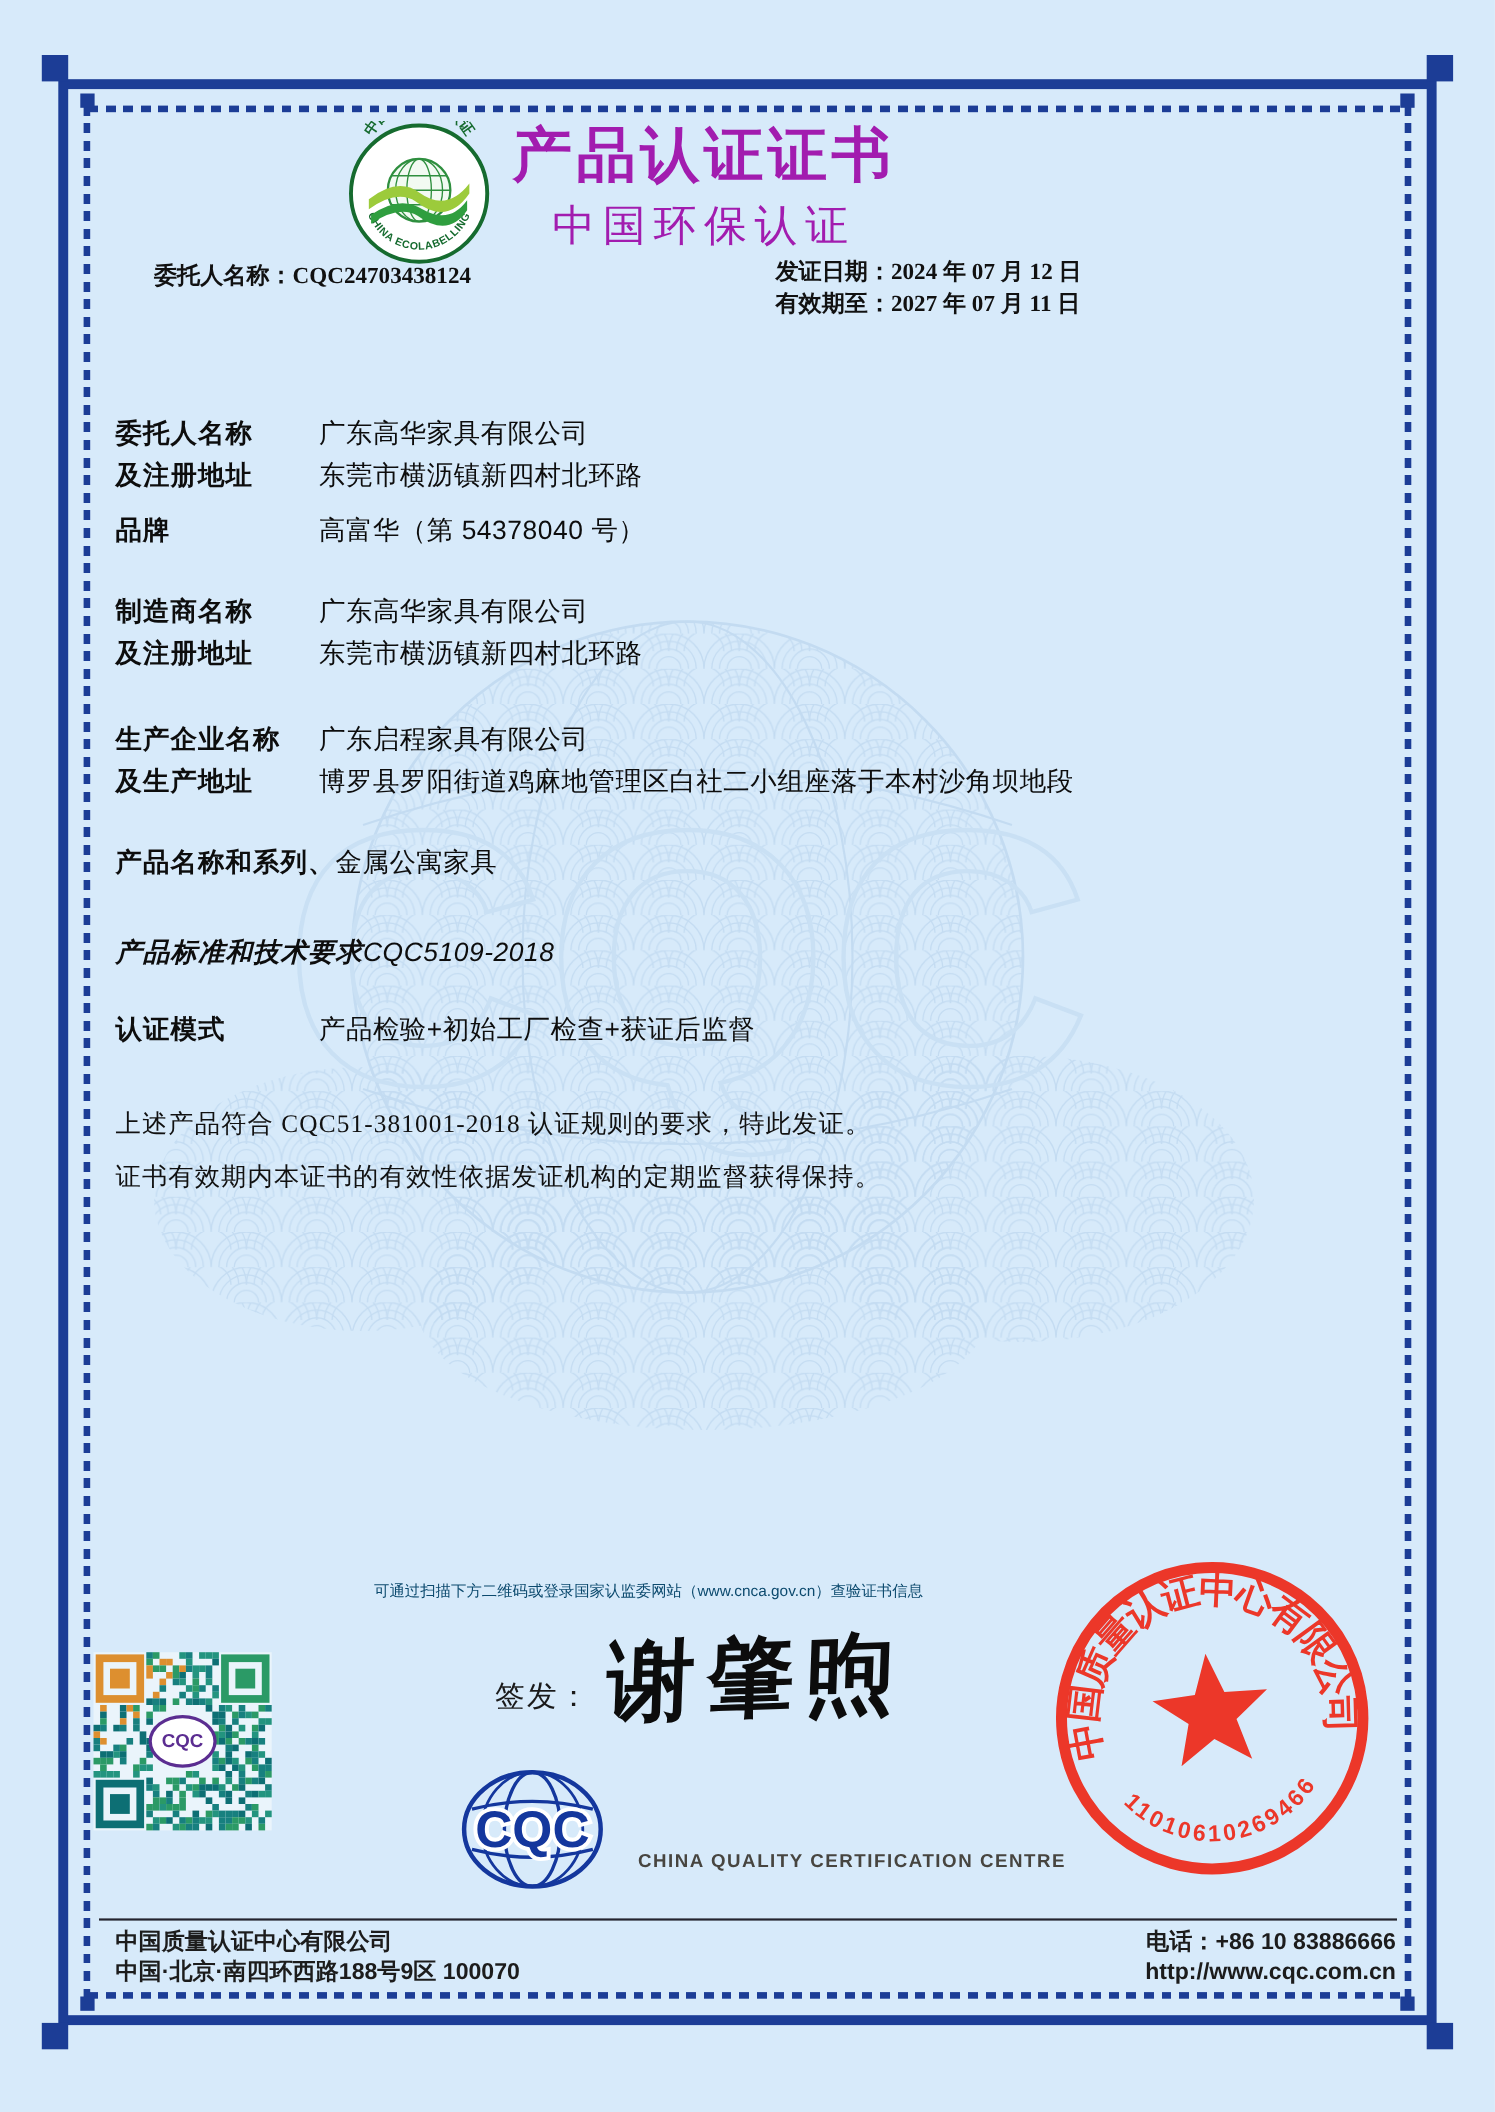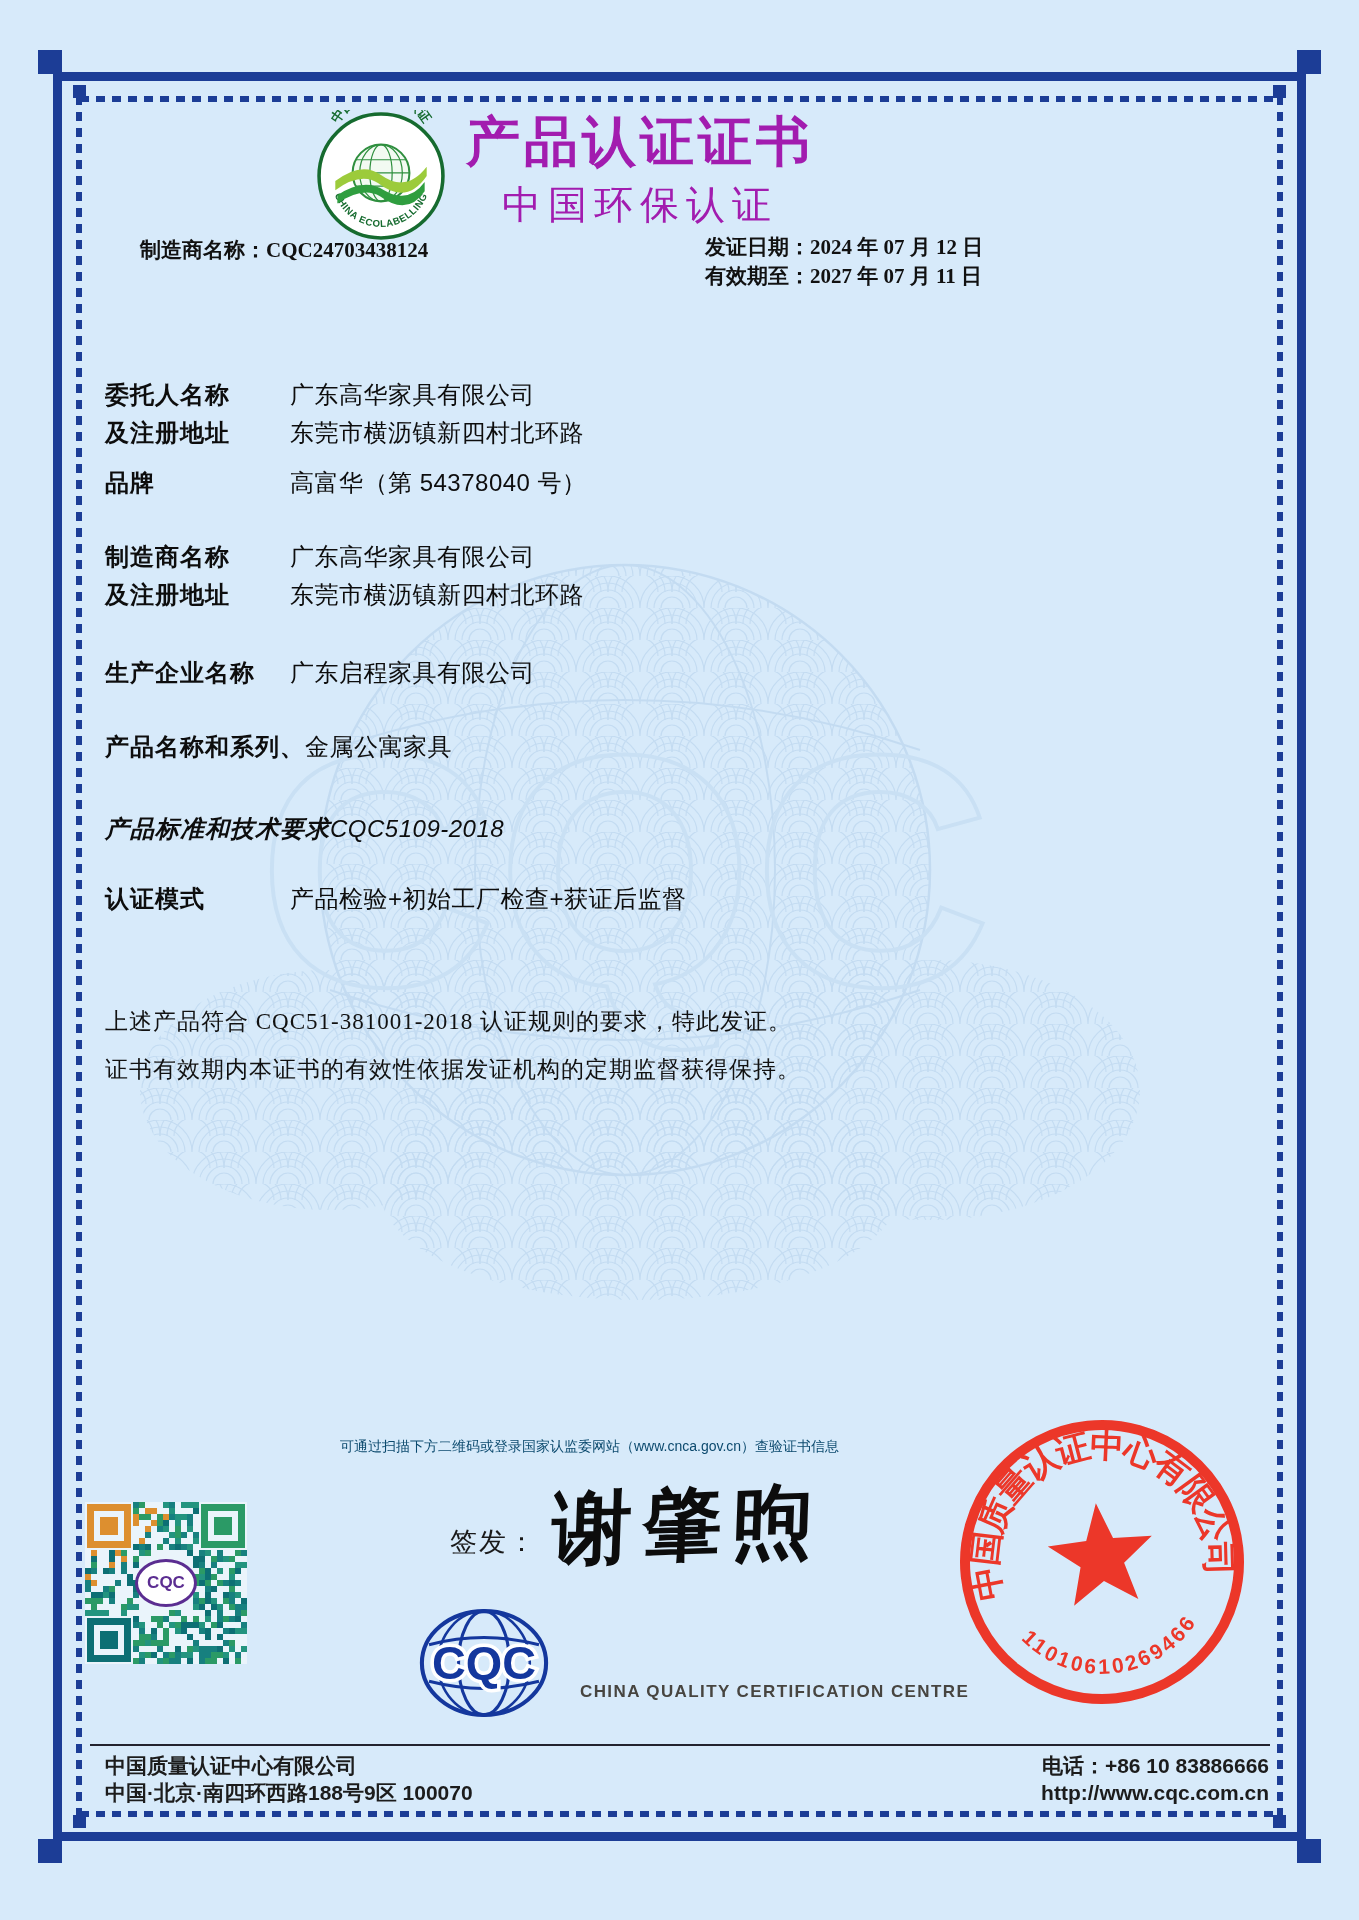--- a/index.html
+++ b/index.html
@@ -146,21 +146,21 @@
       <path d="M22 84 Q48 66 68 79 Q92 93 108 71 L108 80 Q91 105 64 85 Q47 75 22 92 Z" fill="#2f9e3f"></path>
     </g>
   </svg>
 
   <div class="title-block">
     <div class="cert-title">产品认证证书</div>
     <div class="cert-subtitle">中国环保认证</div>
   </div>
 
   <div class="meta-certno">
-    <span>制造商名称：</span><span>CQC24703438124</span>
+    <span>委托人名称：</span><span>CQC24703438124</span>
   </div>
   <div class="meta-dates">
     <div><span>发证日期：</span><span>2024 年 07 月 12 日</span></div>
     <div><span>有效期至：</span><span>2027 年 07 月 11 日</span></div>
   </div>
 
   <div class="fields">
     <div class="frow">
         <div class="flabel">委托人名称</div>
         <div class="fvalue">广东高华家具有限公司</div>
@@ -177,20 +177,24 @@
         <div class="flabel">制造商名称</div>
         <div class="fvalue">广东高华家具有限公司</div>
       </div>
     <div class="frow" style="margin-top:8px;">
         <div class="flabel">及注册地址</div>
         <div class="fvalue">东莞市横沥镇新四村北环路</div>
       </div>
     <div class="frow" style="margin-top:48px;">
         <div class="flabel">生产企业名称</div>
         <div class="fvalue">广东启程家具有限公司</div>
+      </div>
+    <div class="frow" style="margin-top:8px;">
+        <div class="flabel">及生产地址</div>
+        <div class="fvalue">博罗县罗阳街道鸡麻地管理区白社二小组座落于本村沙角坝地段</div>
       </div>
     <div class="frow" style="margin-top:44px;">
         <div class="flabel">产品名称和系列、</div>
         <div class="fvalue">金属公寓家具</div>
       </div>
     <div class="frow" style="margin-top:52px;font-style:italic;">
         <div class="flabel">产品标准和技术要求</div>
         <div class="fvalue">CQC5109-2018</div>
       </div>
     <div class="frow" style="margin-top:40px;">

